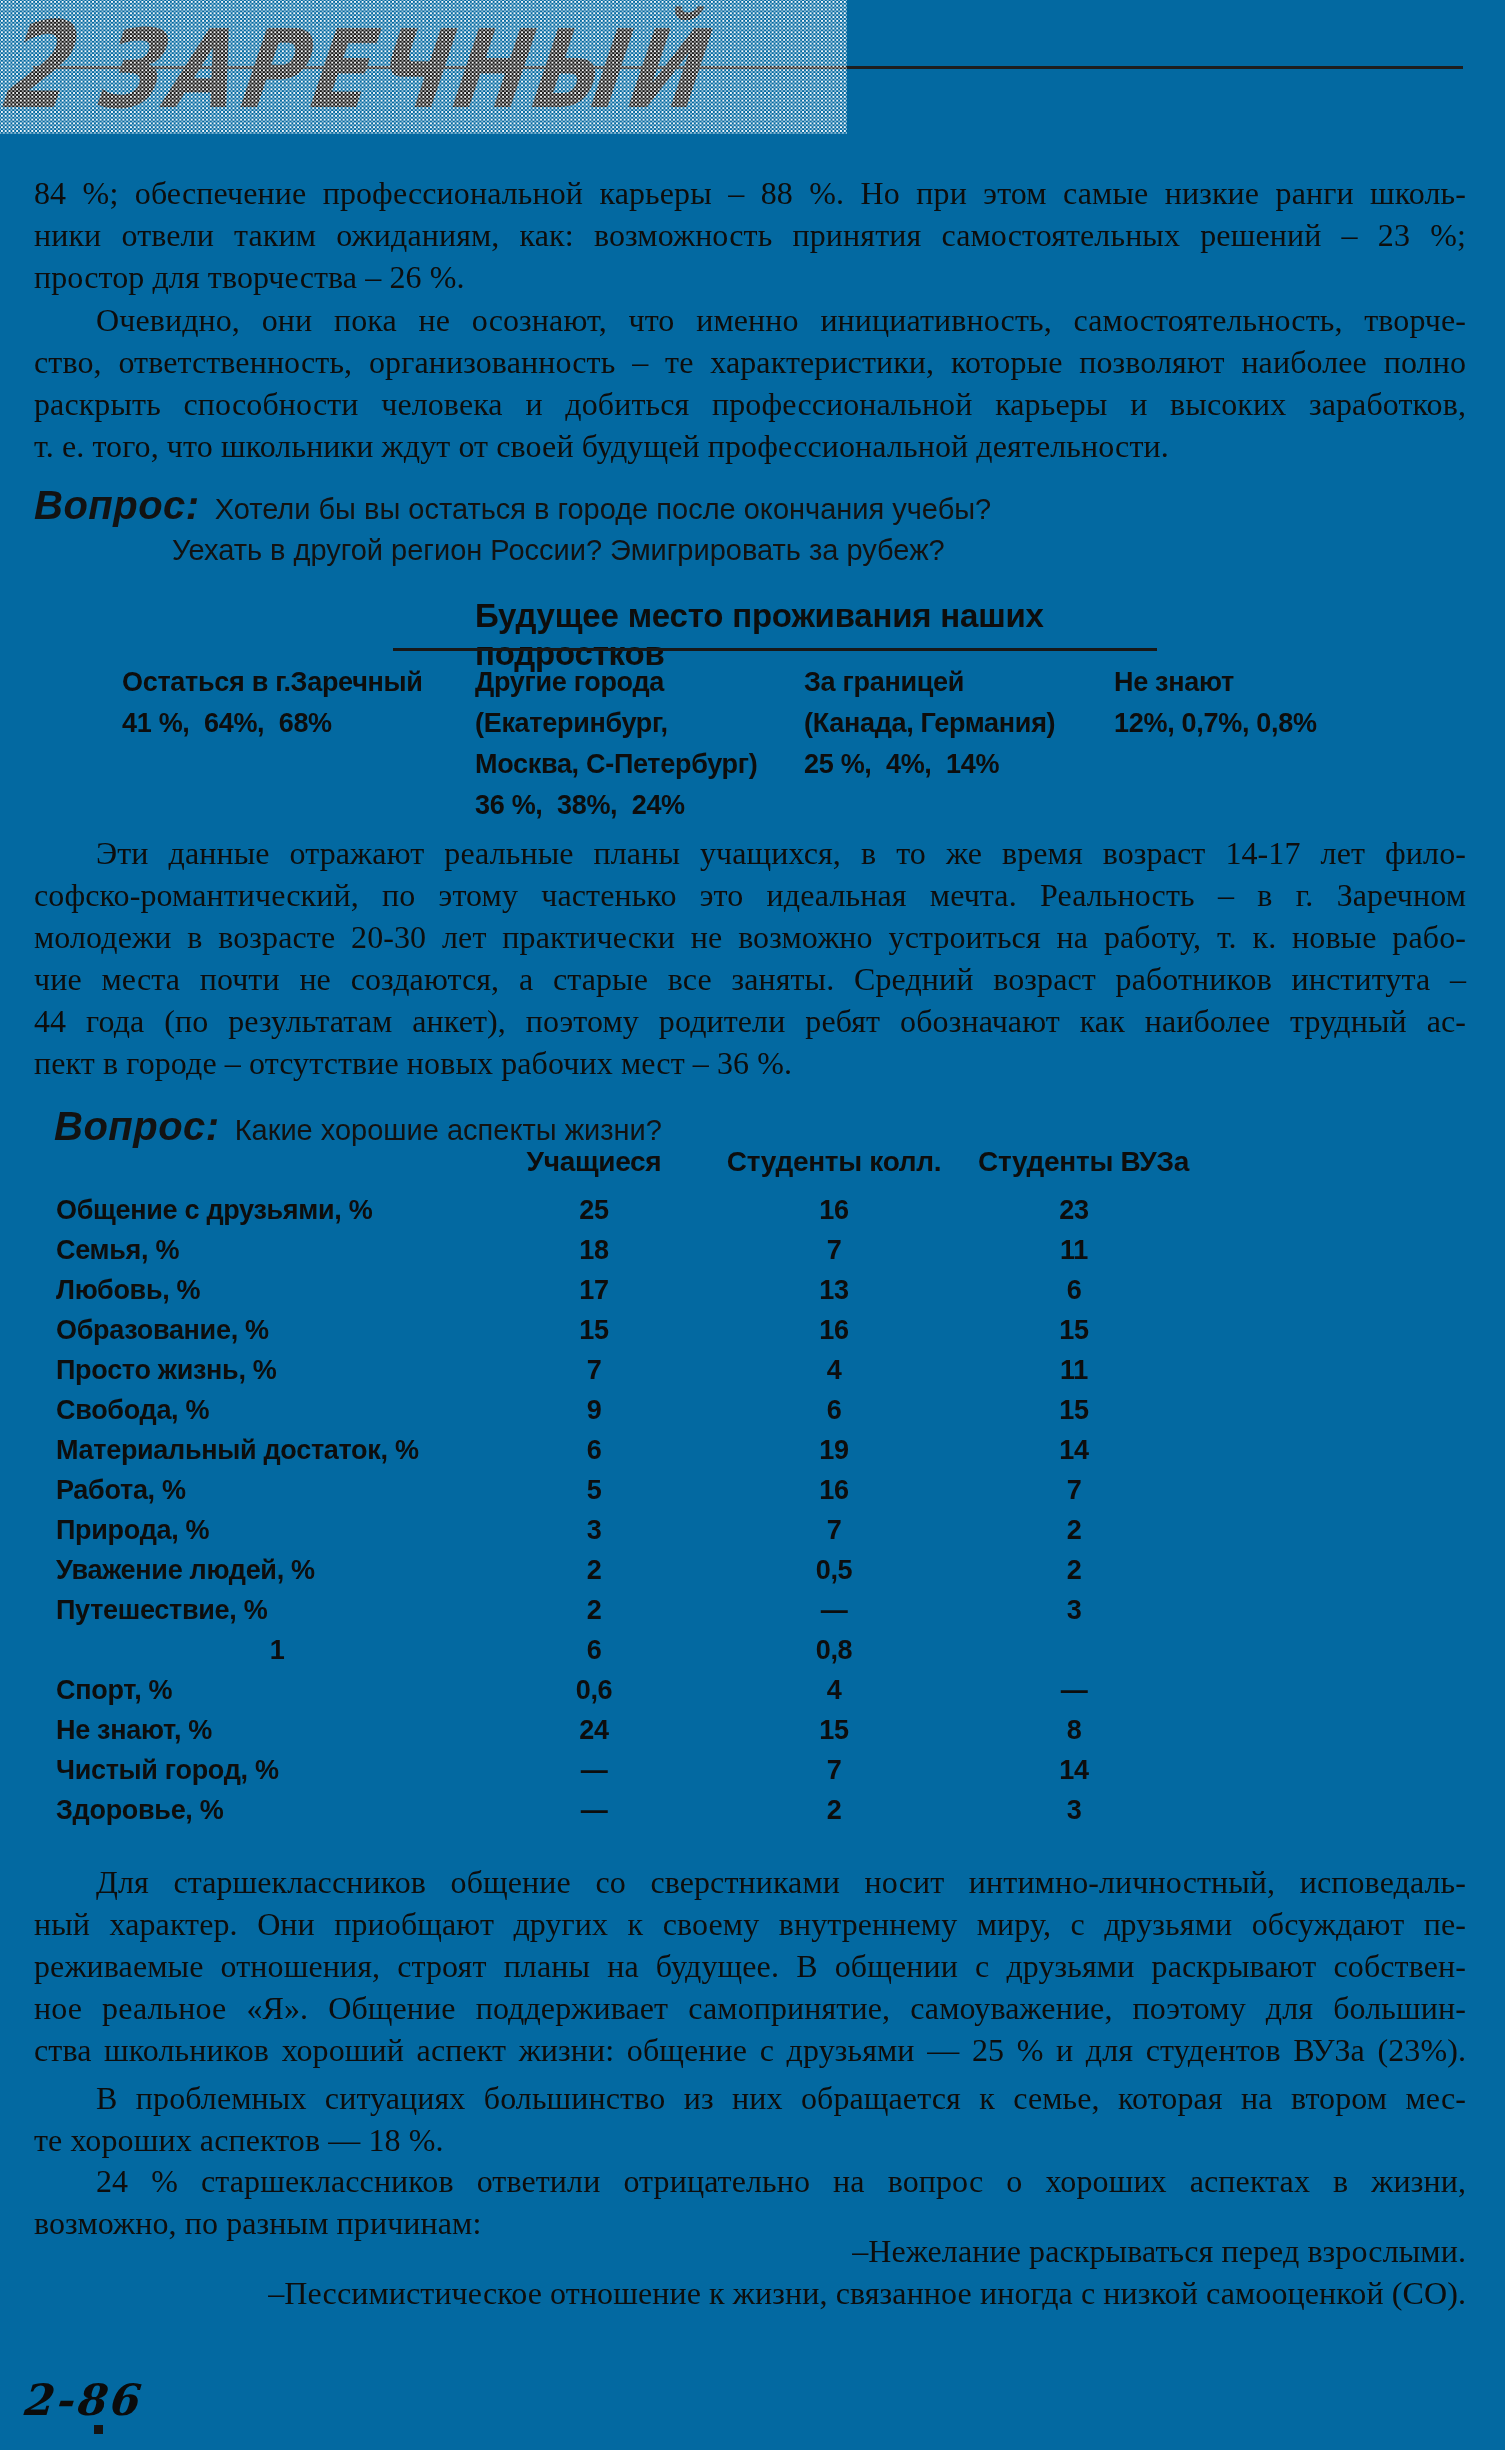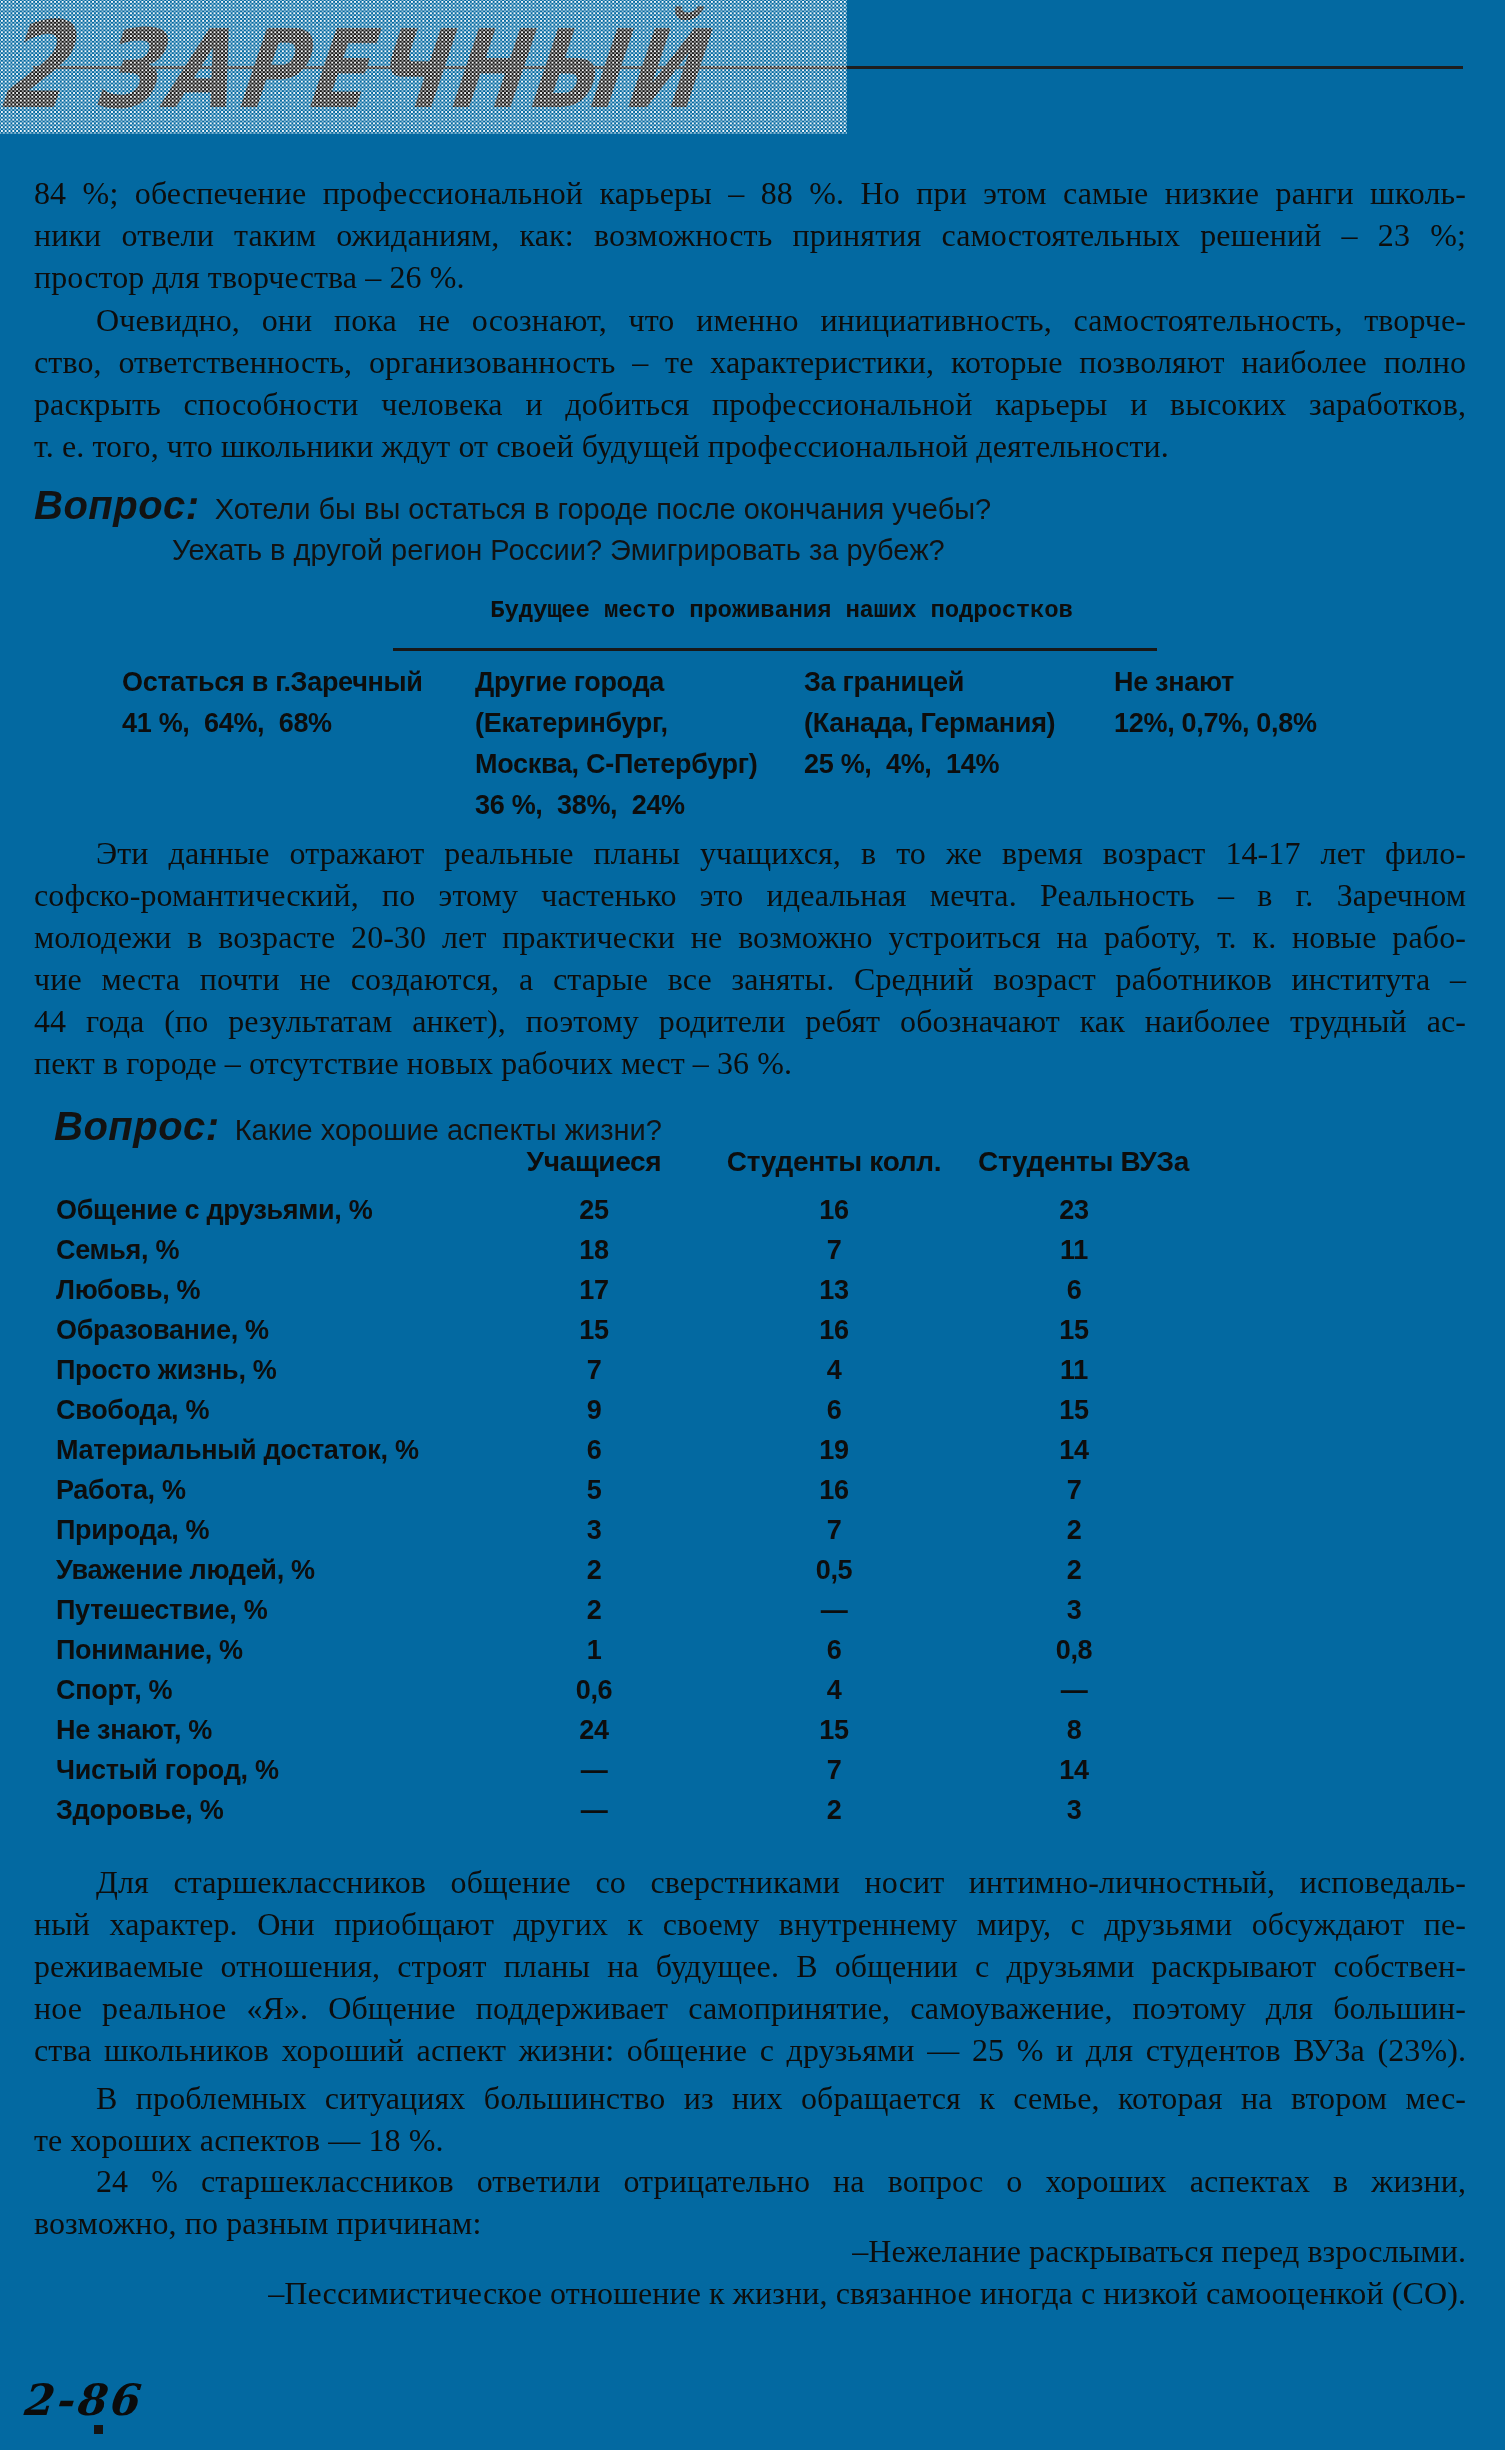--- a/index.html
+++ b/index.html
@@ -24,22 +24,22 @@
   .ind{text-indent:62px;}
   #p1{top:172px;} #p2{top:299px;} #p3{top:832px;}
   #p4{top:1861px;} #p5{top:2077px;} #p6{top:2160px;}
   
   .question{position:absolute;left:34px;font-family:"Liberation Sans",sans-serif;
             font-size:29px;line-height:41px;color:#121212;}
   #q1{top:485px;} #q2{top:1106px;margin-left:20px;}
   .qlabel{font-weight:700;font-style:italic;font-size:40px;letter-spacing:0.5px;margin-right:15px;}
   .q2line{padding-left:138px;}
   
-  .t1-title{position:absolute;top:597px;left:475px;width:613px;text-align:center;
-            font-family:Liberation Mono, monospace;font-weight:700;font-size:24px;letter-spacing:-0.2px;}
+  .t1-title{position:absolute;top:597px;left:475px;width:613px;
+            font-family:Liberation Sans, sans-serif;font-weight:700;font-size:33px;letter-spacing:-0.2px;}
   .t1-rule{position:absolute;top:648px;left:393px;width:764px;height:2.8px;background:#181818;}
   .t1-grid{position:absolute;top:662px;left:122px;display:grid;
            grid-template-columns:353px 329px 310px 348px;
            font-family:"Liberation Sans",sans-serif;font-weight:700;font-size:27px;
            line-height:41px;letter-spacing:-0.3px;}
   .t1col div{white-space:pre;}
   
   .t2{position:absolute;top:1146px;left:56px;font-family:"Liberation Sans",sans-serif;
       font-weight:700;font-size:27px;letter-spacing:-0.3px;}
   .t2-head,.t2-row{display:grid;grid-template-columns:442px 192px 288px 192px;}
@@ -190,21 +190,20 @@
         <div class="c num">0,5</div>
         <div class="c num">2</div>
       </div>
     <div class="t2-row">
         <div class="c lbl">Путешествие, %</div>
         <div class="c num">2</div>
         <div class="c num">—</div>
         <div class="c num">3</div>
       </div>
     <div class="t2-row">
-        <div class="c lbl">Понимание, %</div>
         <div class="c num">1</div>
         <div class="c num">6</div>
         <div class="c num">0,8</div>
       </div>
     <div class="t2-row">
         <div class="c lbl">Спорт, %</div>
         <div class="c num">0,6</div>
         <div class="c num">4</div>
         <div class="c num">—</div>
       </div>

